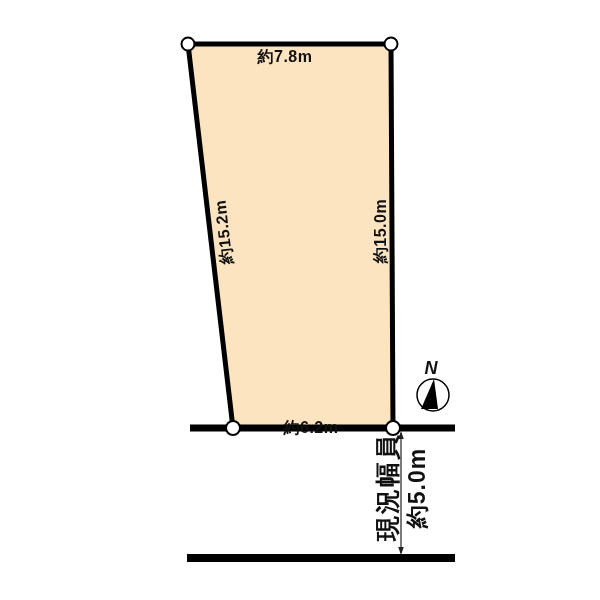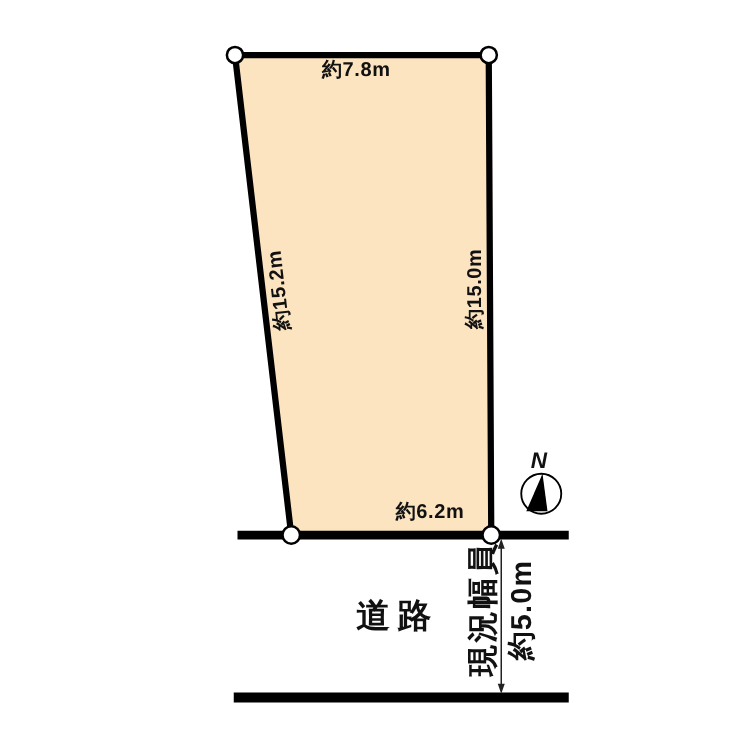--- a/index.html
+++ b/index.html
@@ -86,23 +86,22 @@
     <circle cx="433" cy="395" r="16" fill="#ffffff" stroke="#000000" stroke-width="1.5"></circle>
     <polygon points="434,379 421,409 438,409" fill="#000000"></polygon>
   </svg>
 
   <div class="label dim-label" style="left:285px; top:57px;">約7.8m</div>
 
   <div class="label dim-label rot-left" style="left:224px; top:232px;">約15.2m</div>
 
   <div class="label dim-label rot" style="left:381px; top:231px;">約15.0m</div>
 
-  <div class="label dim-label" style="left:311px; top:410px;margin-left:33px;">約6.2m</div>
+  <div class="label dim-label" style="left:311px; top:428px;">約6.2m</div>
 
-  <div class="label road-label" style="left:318px; top:493px;">道路</div>
 
   <div class="label road-width-label rot" style="left:387px; top:487px;">現況幅員</div>
 
   <div class="label road-width-value rot" style="left:417px; top:488px;">約5.0m</div>
 
   <div class="label north-label" style="left:431px; top:368px;">N</div>
 
 </div>
 
 </body></html>

